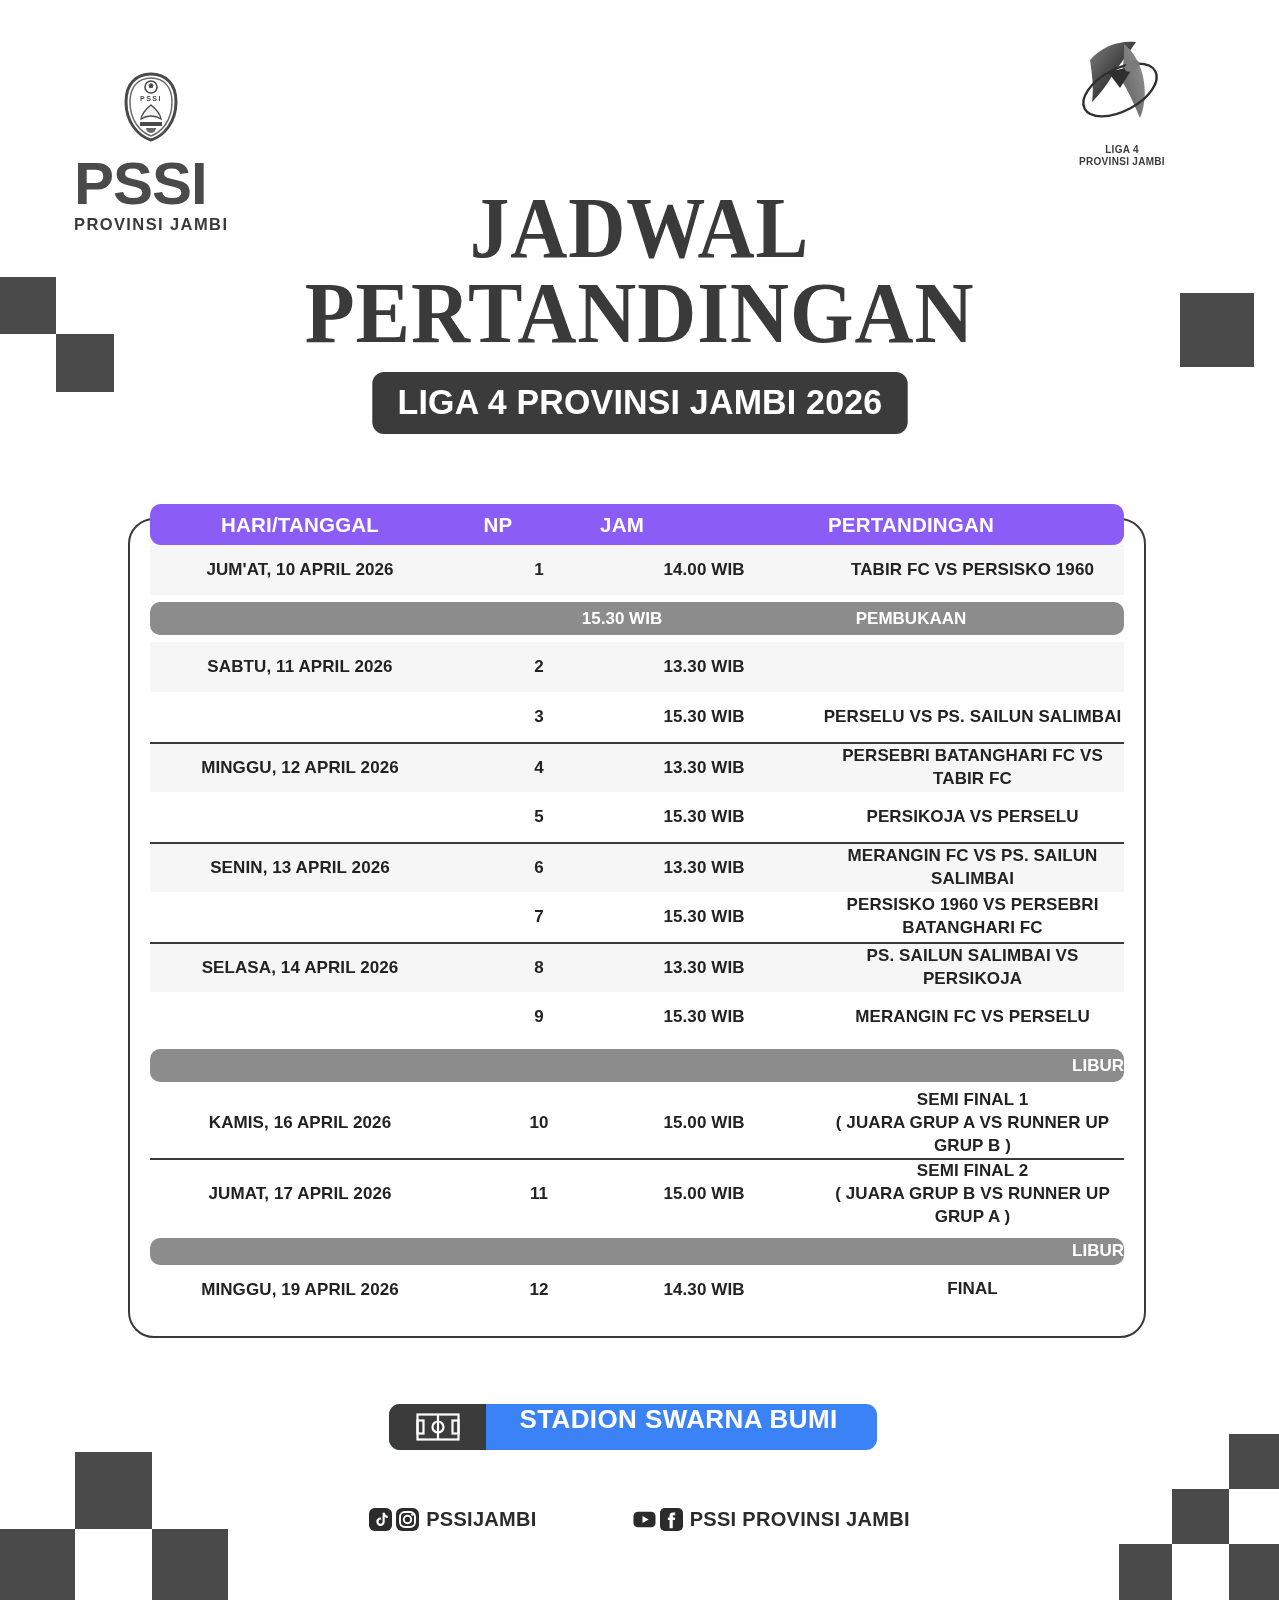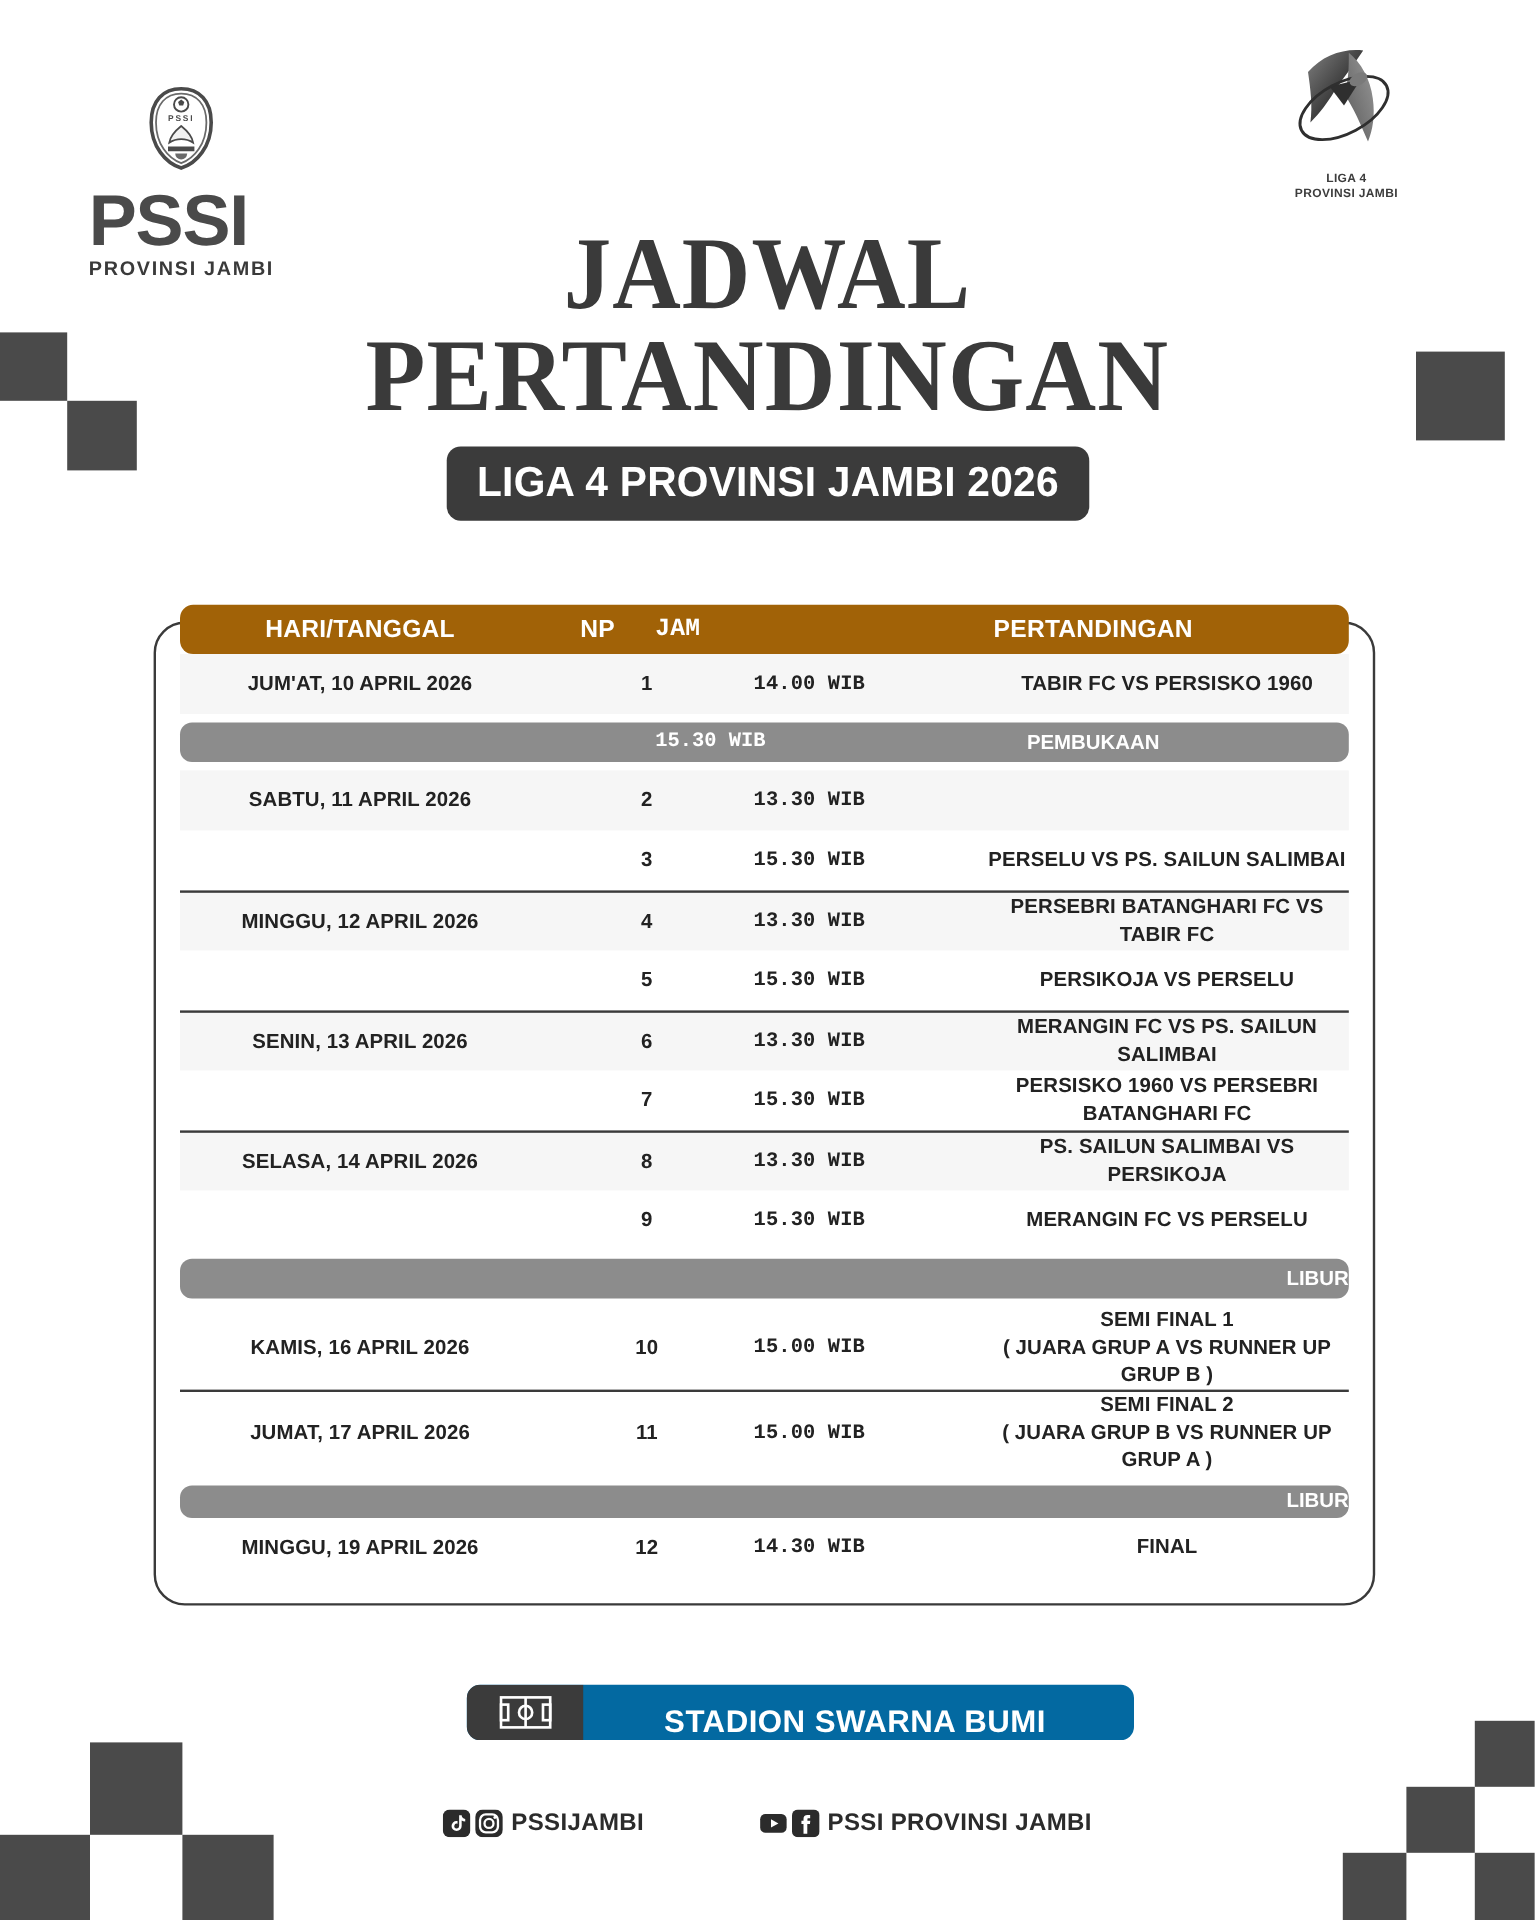--- a/index.html
+++ b/index.html
@@ -130,35 +130,35 @@
 
   .sched-inner {
     position: absolute;
     left: 22px;
     top: -14px;
     width: 974px;
   }
 
   
   .head-bar {
-    background: #a16207;
+    background: #8b5cf6;
     border-radius: 11px;
     height: 41px;
     display: flex;
     align-items: center;
     color: #ffffff;
     font-size: 20.5px;
     font-weight: 700;
     letter-spacing: 0.2px;
   }
 
   
   .c-date  { width: 300px; text-align: center; flex: 0 0 300px; }
   .c-np    { width: 96px;  text-align: center; flex: 0 0 96px; }
-  .c-time  { width: 152px; text-align: left; flex: 0 0 152px; font-family: Liberation Mono, monospace; }
+  .c-time  { width: 152px; text-align: center; flex: 0 0 152px; }
   .c-match { flex: 1 1 auto; text-align: center; }
 
   
   .row {
     display: flex;
     align-items: center;
     min-height: 50px;
     font-size: 17px;
     font-weight: 700;
     color: #222222;
@@ -183,27 +183,27 @@
     margin: 7px 0;
   }
   .gray-bar.thin { height: 27px; margin: 9px 0 0 0; }
   .gray-bar .center-all { width: 100%; text-align: right; }
 
   
   .stadium {
     position: absolute;
     left: 389px;
     top: 1404px;
-    width: 556px;
+    width: 488px;
     height: 46px;
     border-radius: 11px;
     overflow: hidden;
     display: flex;
-    align-items: flex-end;
-    background: #0369a1;
+    align-items: flex-start;
+    background: #3b82f6;
   }
   .stadium-icon-box {
     width: 97px;
     height: 100%;
     background: #3b3b3b;
     display: flex;
     align-items: center;
     justify-content: center;
     flex: 0 0 97px;
   }

